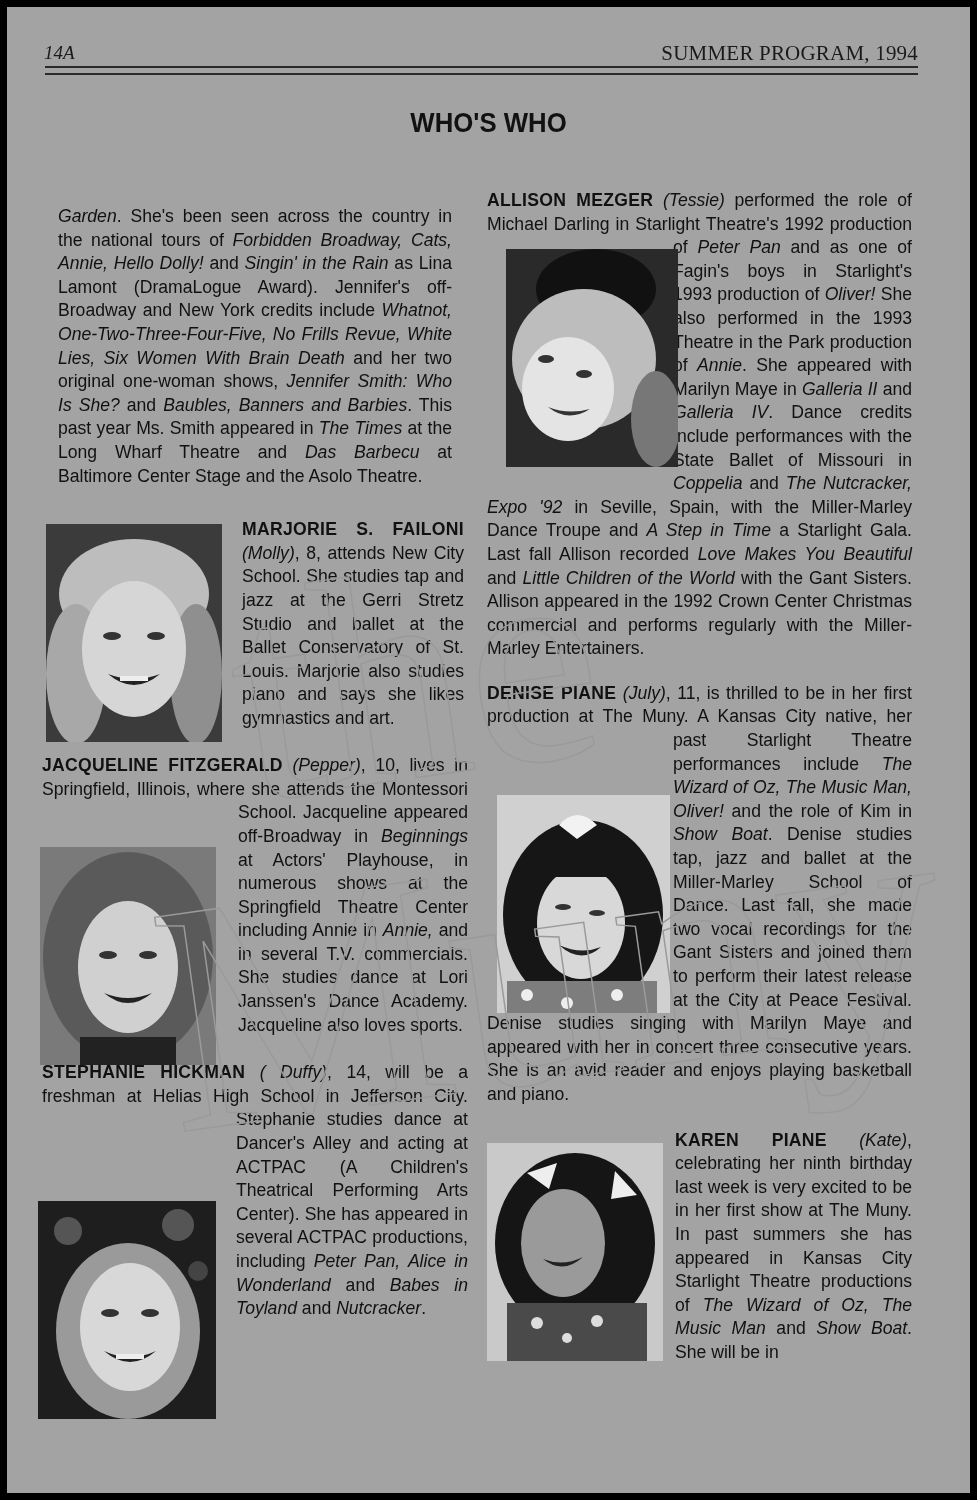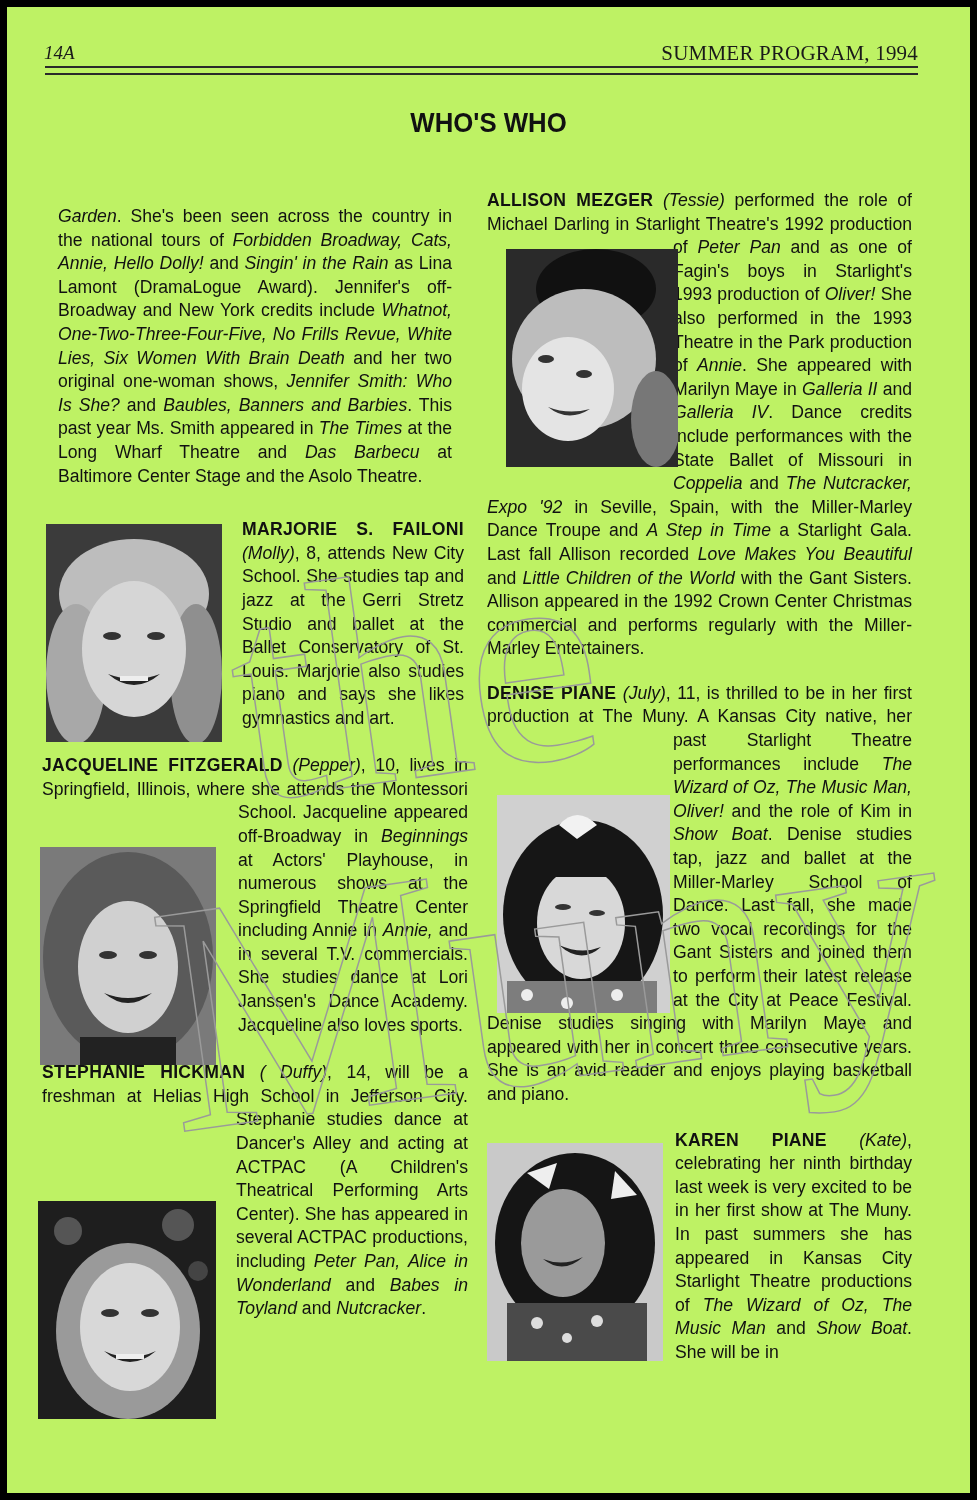--- a/index.html
+++ b/index.html
@@ -1,19 +1,19 @@
 <!DOCTYPE html>
 <html><head>
 <meta charset="utf-8">
 <style>
   html, body { margin: 0; padding: 0; background: #000; }
   body { width: 977px; height: 1500px; overflow: hidden; position: relative; }
   .page {
     position: absolute; left: 7px; top: 7px; width: 963px; height: 1486px;
-    background: #bef264; overflow: hidden;
+    background: #a3a3a3; overflow: hidden;
   }
   .hdr-left {
     position: absolute; left: 37px; top: 35px;
     font-family: "Liberation Serif", serif; font-style: italic; font-size: 19px; color: #1a1a1a;
   }
   .hdr-right {
     position: absolute; right: 52px; top: 34px;
     font-family: "Liberation Serif", serif; font-size: 21px; color: #1a1a1a; letter-spacing: 0.2px;
   }
   .rule { position: absolute; left: 38px; right: 52px; height: 2px; background: #2a2a2a; }

